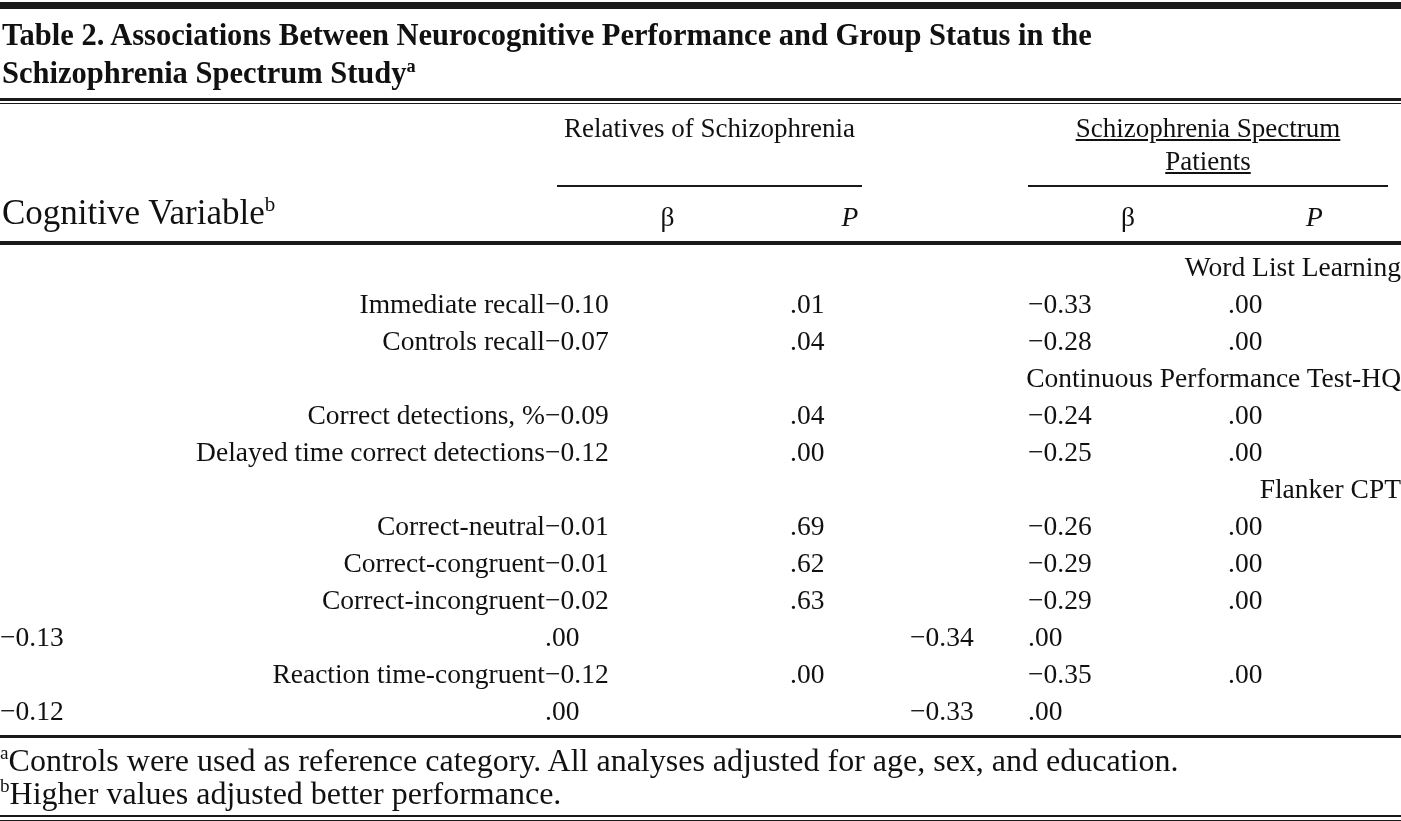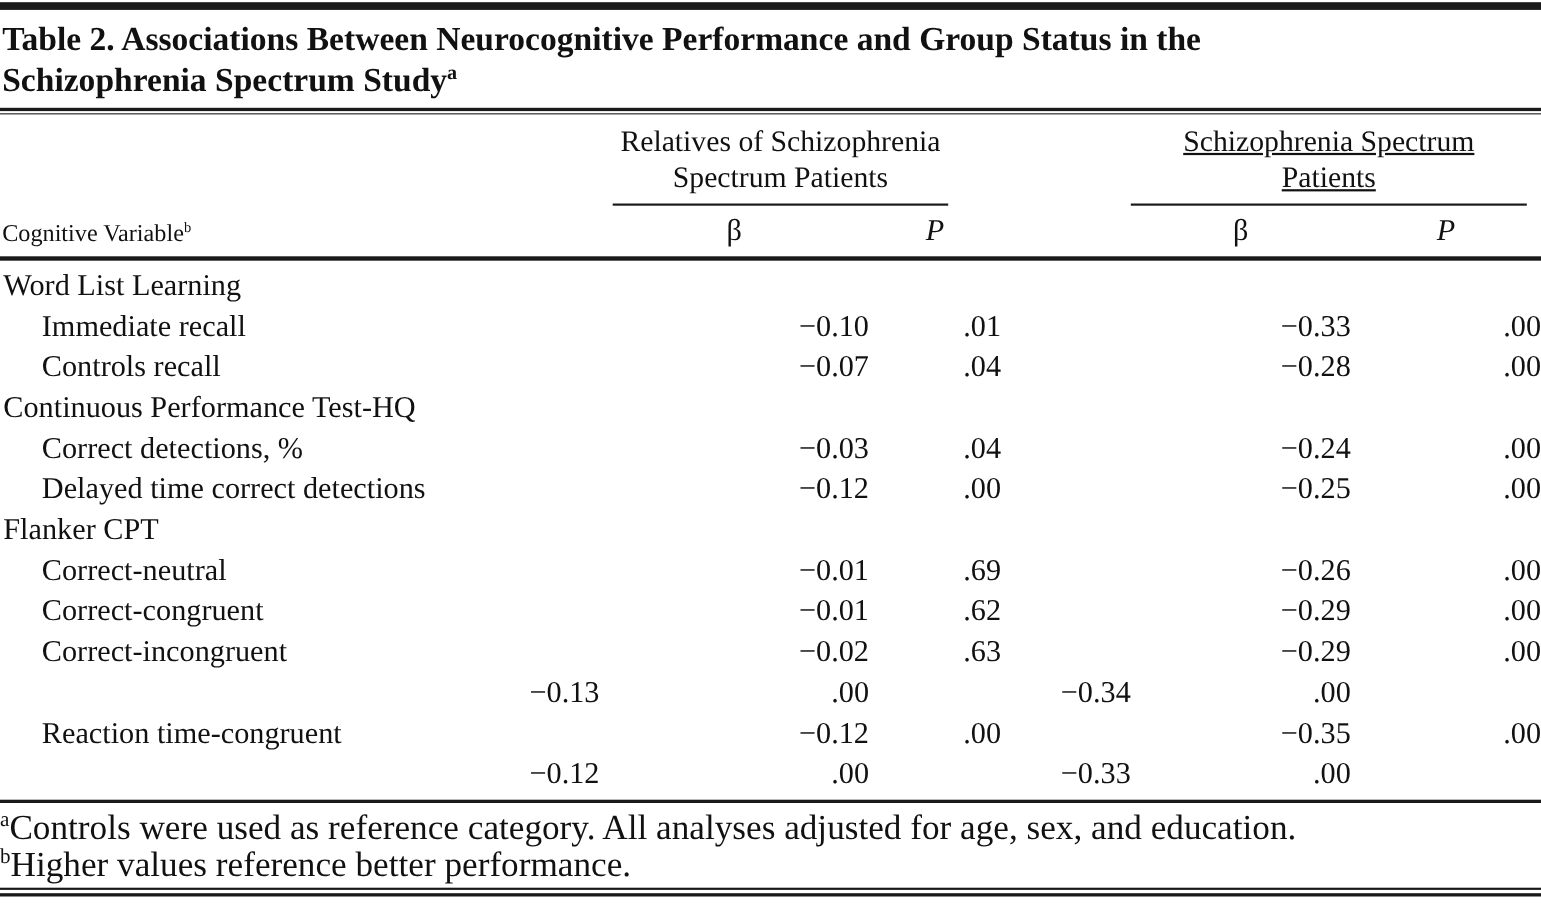--- a/index.html
+++ b/index.html
@@ -50,43 +50,43 @@
     font-size: 27px;
     line-height: 33px;
     padding-bottom: 7px;
     border-bottom: 2.5px solid #1a1a1a;
   }
   .g1 { grid-area: 1 / 2 / 2 / 4; margin: 0 48px 0 12px; }
   .g2 { grid-area: 1 / 5 / 2 / 7; margin: 0 13px 0 0; text-decoration: underline; }
   .stub {
     grid-area: 2 / 1;
     align-self: end;
-    font-size: 22px;
+    font-size: 35px;
     padding: 6px 0 8px 2px;
     white-space: nowrap;
   }
   .colhead {
     align-self: end;
     text-align: center;
     font-size: 27.5px;
     padding: 6px 0 8px;
   }
   .b1h { grid-area: 2 / 2; }
   .p1h { grid-area: 2 / 3; }
   .b2h { grid-area: 2 / 5; }
   .p2h { grid-area: 2 / 6; }
   .p-ital { font-style: italic; }
 
   
   .tbody { padding-top: 3px; }
   .trow { font-size: 27.5px; line-height: 37px; }
-  .cl { padding-left: 3px; white-space: nowrap; }
+  .cl { padding-left: 3px; white-space: nowrap; text-align: right; }
   .cl.sub { padding-left: 38px; }
   .cl.cat { grid-column: 1 / -1; }
-  .cv { text-align: right; white-space: nowrap; }
+  .cv { text-align: left; white-space: nowrap; }
 
   
   .footnotes {
     padding: 6px 0 5px 0;
     font-size: 32px;
     line-height: 33px;
   }
 </style>
 </head>
 <body>
@@ -102,21 +102,20 @@
 
   <div>
     <div class="dr-thick"></div>
     <div class="dr-gap2"></div>
     <div class="dr-thin"></div>
   </div>
 
   <div class="cols hgrid">
     <div class="group g1">
       <div>Relatives of Schizophrenia</div>
-      <div>Spectrum Patients</div>
     </div>
     <div class="group g2">
       <div>Schizophrenia Spectrum</div>
       <div>Patients</div>
     </div>
 
     <div class="stub">
       <span>Cognitive Variable</span><sup>b</sup>
     </div>
     <div class="colhead b1h">β</div>
@@ -150,21 +149,21 @@
       <div class="cv">−0.28</div>
       <div class="cv">.00</div>
     </div>
 
     <div class="cols trow">
       <div class="cl cat">Continuous Performance Test-HQ</div>
     </div>
 
     <div class="cols trow">
       <div class="cl sub">Correct detections, %</div>
-      <div class="cv">−0.03</div>
+      <div class="cv">−0.09</div>
       <div class="cv">.04</div>
       <div class="cv"></div>
       <div class="cv">−0.24</div>
       <div class="cv">.00</div>
     </div>
 
     <div class="cols trow">
       <div class="cl sub">Delayed time correct detections</div>
       <div class="cv">−0.12</div>
       <div class="cv">.00</div>
@@ -231,21 +230,21 @@
 
   </div>
 
   <div class="foot-rule"></div>
 
   <div class="footnotes">
     <div class="fn">
       <sup>a</sup><span>Controls were used as reference category. All analyses adjusted for age, sex, and education.</span>
     </div>
     <div class="fn">
-      <sup>b</sup><span>Higher values reference better performance.</span>
+      <sup>b</sup><span>Higher values adjusted better performance.</span>
     </div>
   </div>
 
   <div>
     <div class="dr-b-thin"></div>
     <div class="dr-gap3"></div>
     <div class="dr-b-thick"></div>
   </div>
 
 </div>

